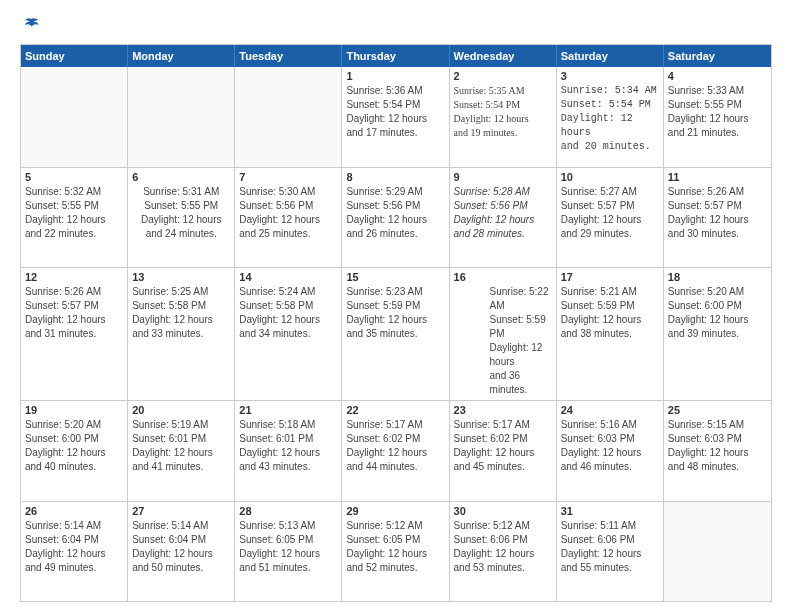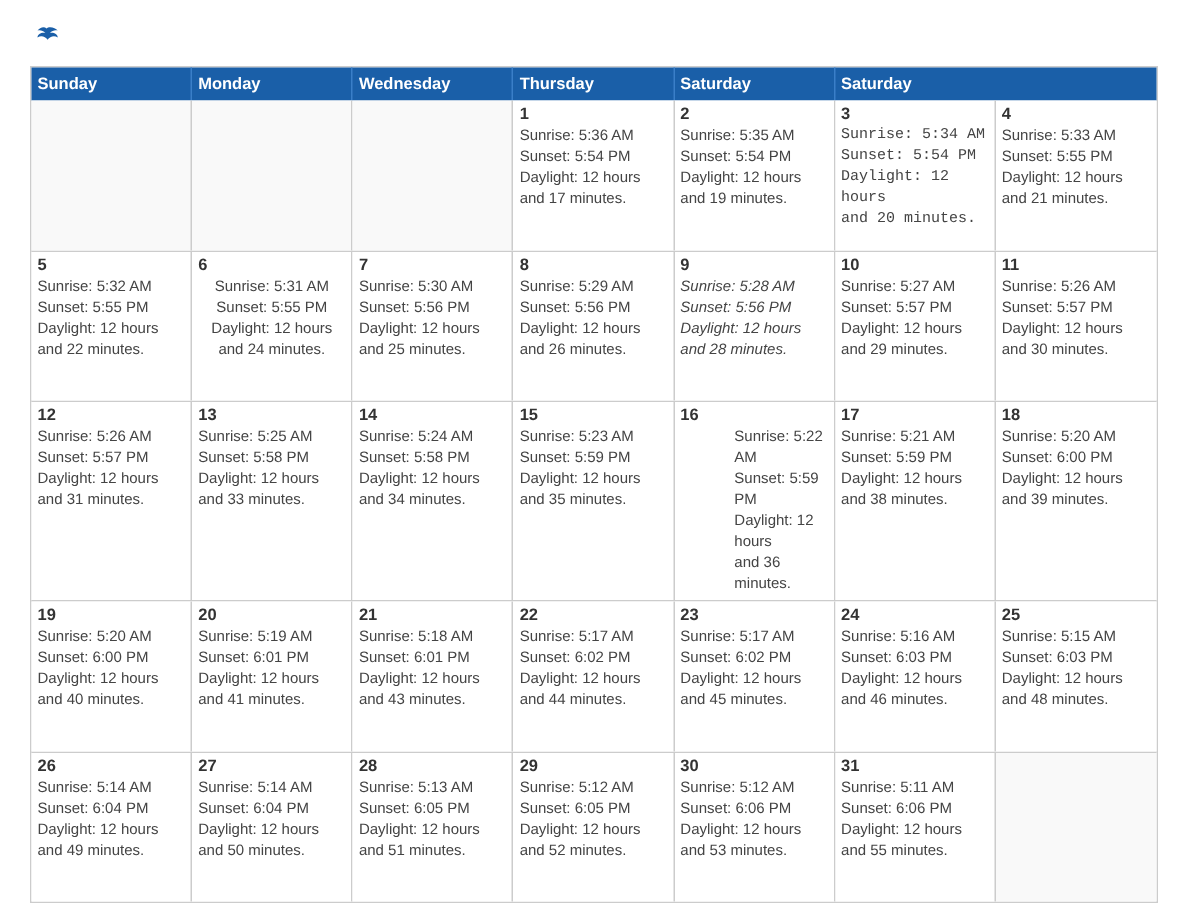--- a/index.html
+++ b/index.html
@@ -135,40 +135,41 @@
     <div class="title-block">
       <div class="month-title"></div>
       <div class="subtitle"></div>
     </div>
   </div>
 
   <div class="calendar">
     <div class="cal-header">
     <div class="cal-header-cell">Sunday</div>
         <div class="cal-header-cell">Monday</div>
+        <div class="cal-header-cell">Tuesday</div>
+        <div class="cal-header-cell">Thursday</div>
         <div class="cal-header-cell">Wednesday</div>
-        <div class="cal-header-cell">Thursday</div>
         <div class="cal-header-cell">Saturday</div>
         <div class="cal-header-cell">Saturday</div>
       </div>
     <div class="cal-body">
     <div class="cal-row">
           <div class="cal-cell empty"></div>
           <div class="cal-cell empty"></div>
           <div class="cal-cell empty"></div>
           <div class="cal-cell">
             <div class="day-num">1</div>
             <div class="day-info" style="white-space: pre-line;">Sunrise: 5:36 AM
 Sunset: 5:54 PM
 Daylight: 12 hours
 and 17 minutes.</div>
           </div>
           <div class="cal-cell">
             <div class="day-num">2</div>
-            <div class="day-info" style="white-space: pre-line;">Sunrise: 5:35 AM
+            <div class="day-info" style="white-space: pre-line; font-family: Liberation Serif, serif;">Sunrise: 5:35 AM
 Sunset: 5:54 PM
 Daylight: 12 hours
 and 19 minutes.</div>
           </div>
           <div class="cal-cell">
             <div class="day-num">3</div>
             <div class="day-info" style="white-space: pre-line; font-family: Liberation Mono, monospace;">Sunrise: 5:34 AM
 Sunset: 5:54 PM
 Daylight: 12 hours
 and 20 minutes.</div>

